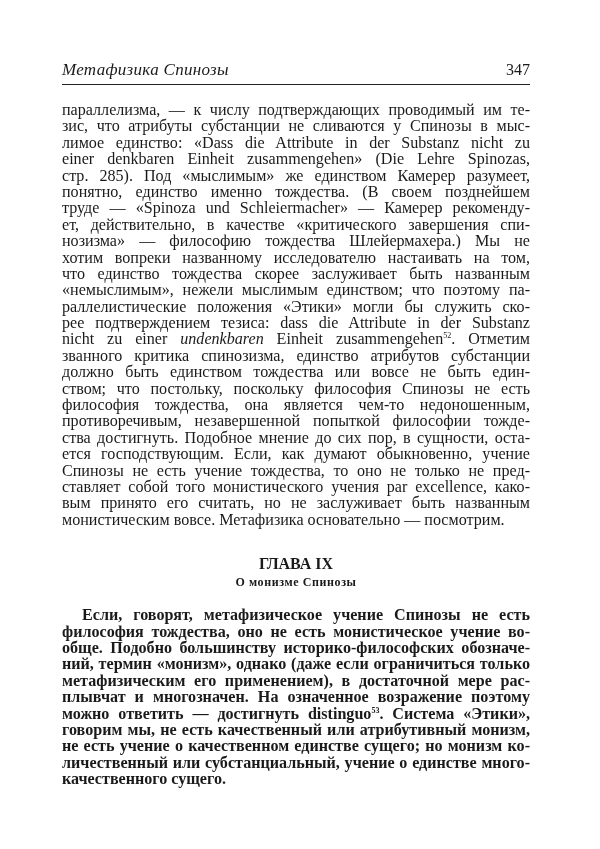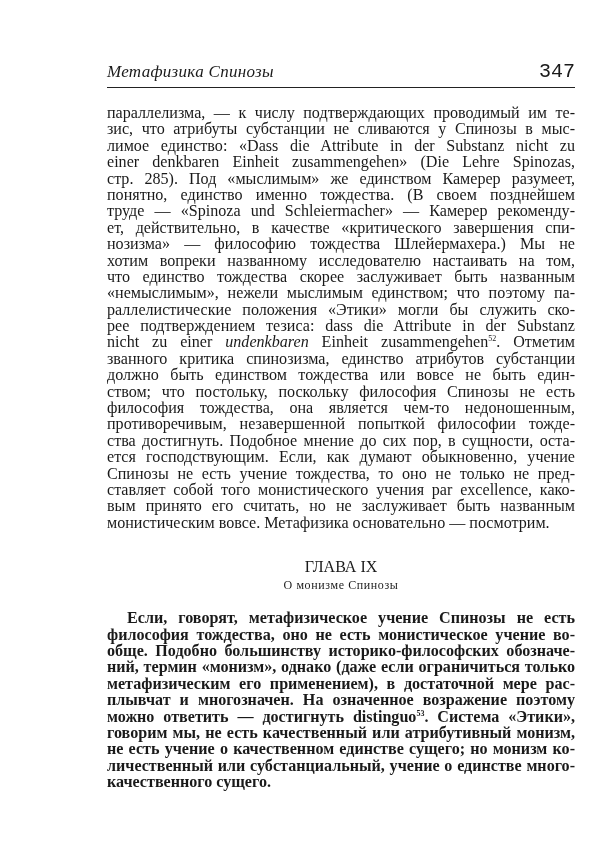--- a/index.html
+++ b/index.html
@@ -1,29 +1,29 @@
 <!DOCTYPE html>
 <html><head>
 <meta charset="utf-8">
 <style>
   html, body { margin: 0; padding: 0; background: #ffffff; }
   body { width: 600px; height: 849px; position: relative; overflow: hidden;
          font-family: "DejaVu Serif", "Liberation Serif", serif; color: #1a1a1a; }
-  .page { position: absolute; left: 62px; top: 60px; width: 468px; margin-left: 45px; }
+  .page { position: absolute; left: 62px; top: 60px; width: 468px; }
   .running-head { display: flex; justify-content: space-between; align-items: baseline;
          font-size: 15px; padding-bottom: 4px; border-bottom: 1px solid #222; }
   .running-head .title { font-style: italic; font-family: "Liberation Serif", serif; font-size: 17px; letter-spacing: 0.3px; }
-  .running-head .num { font-family: Liberation Mono, monospace; font-size: 20px; }
+  .running-head .num { font-family: Liberation Serif, serif; font-size: 16px; }
   .body-text { margin-top: 17px; font-family: "Liberation Serif", serif; font-size: 16.1px;
          line-height: 16.4px; text-align: justify; }
   .line { display: block; text-align: justify; text-align-last: justify; white-space: nowrap; height: 16.4px; }
   .line.last { text-align-last: left; }
   .line.indent { padding-left: 20px; }
   sup { font-size: 8px; line-height: 0; vertical-align: 6px; }
-  .chapter { text-align: center; margin-top: 26px; font-family: "Liberation Serif", serif; font-weight: normal; }
+  .chapter { text-align: center; margin-top: 26px; font-family: "Liberation Serif", serif; font-weight: bold; }
   .chapter .num { font-size: 16px; line-height: 19px; }
   .chapter .name { font-size: 12px; line-height: 18px; letter-spacing: 0.6px; }
   .para2 { margin-top: 16px; font-weight: bold; }
 </style>
 </head>
 <body>
 
 <div class="page">
   <div class="running-head">
     <span class="title">Метафизика Спинозы</span>

